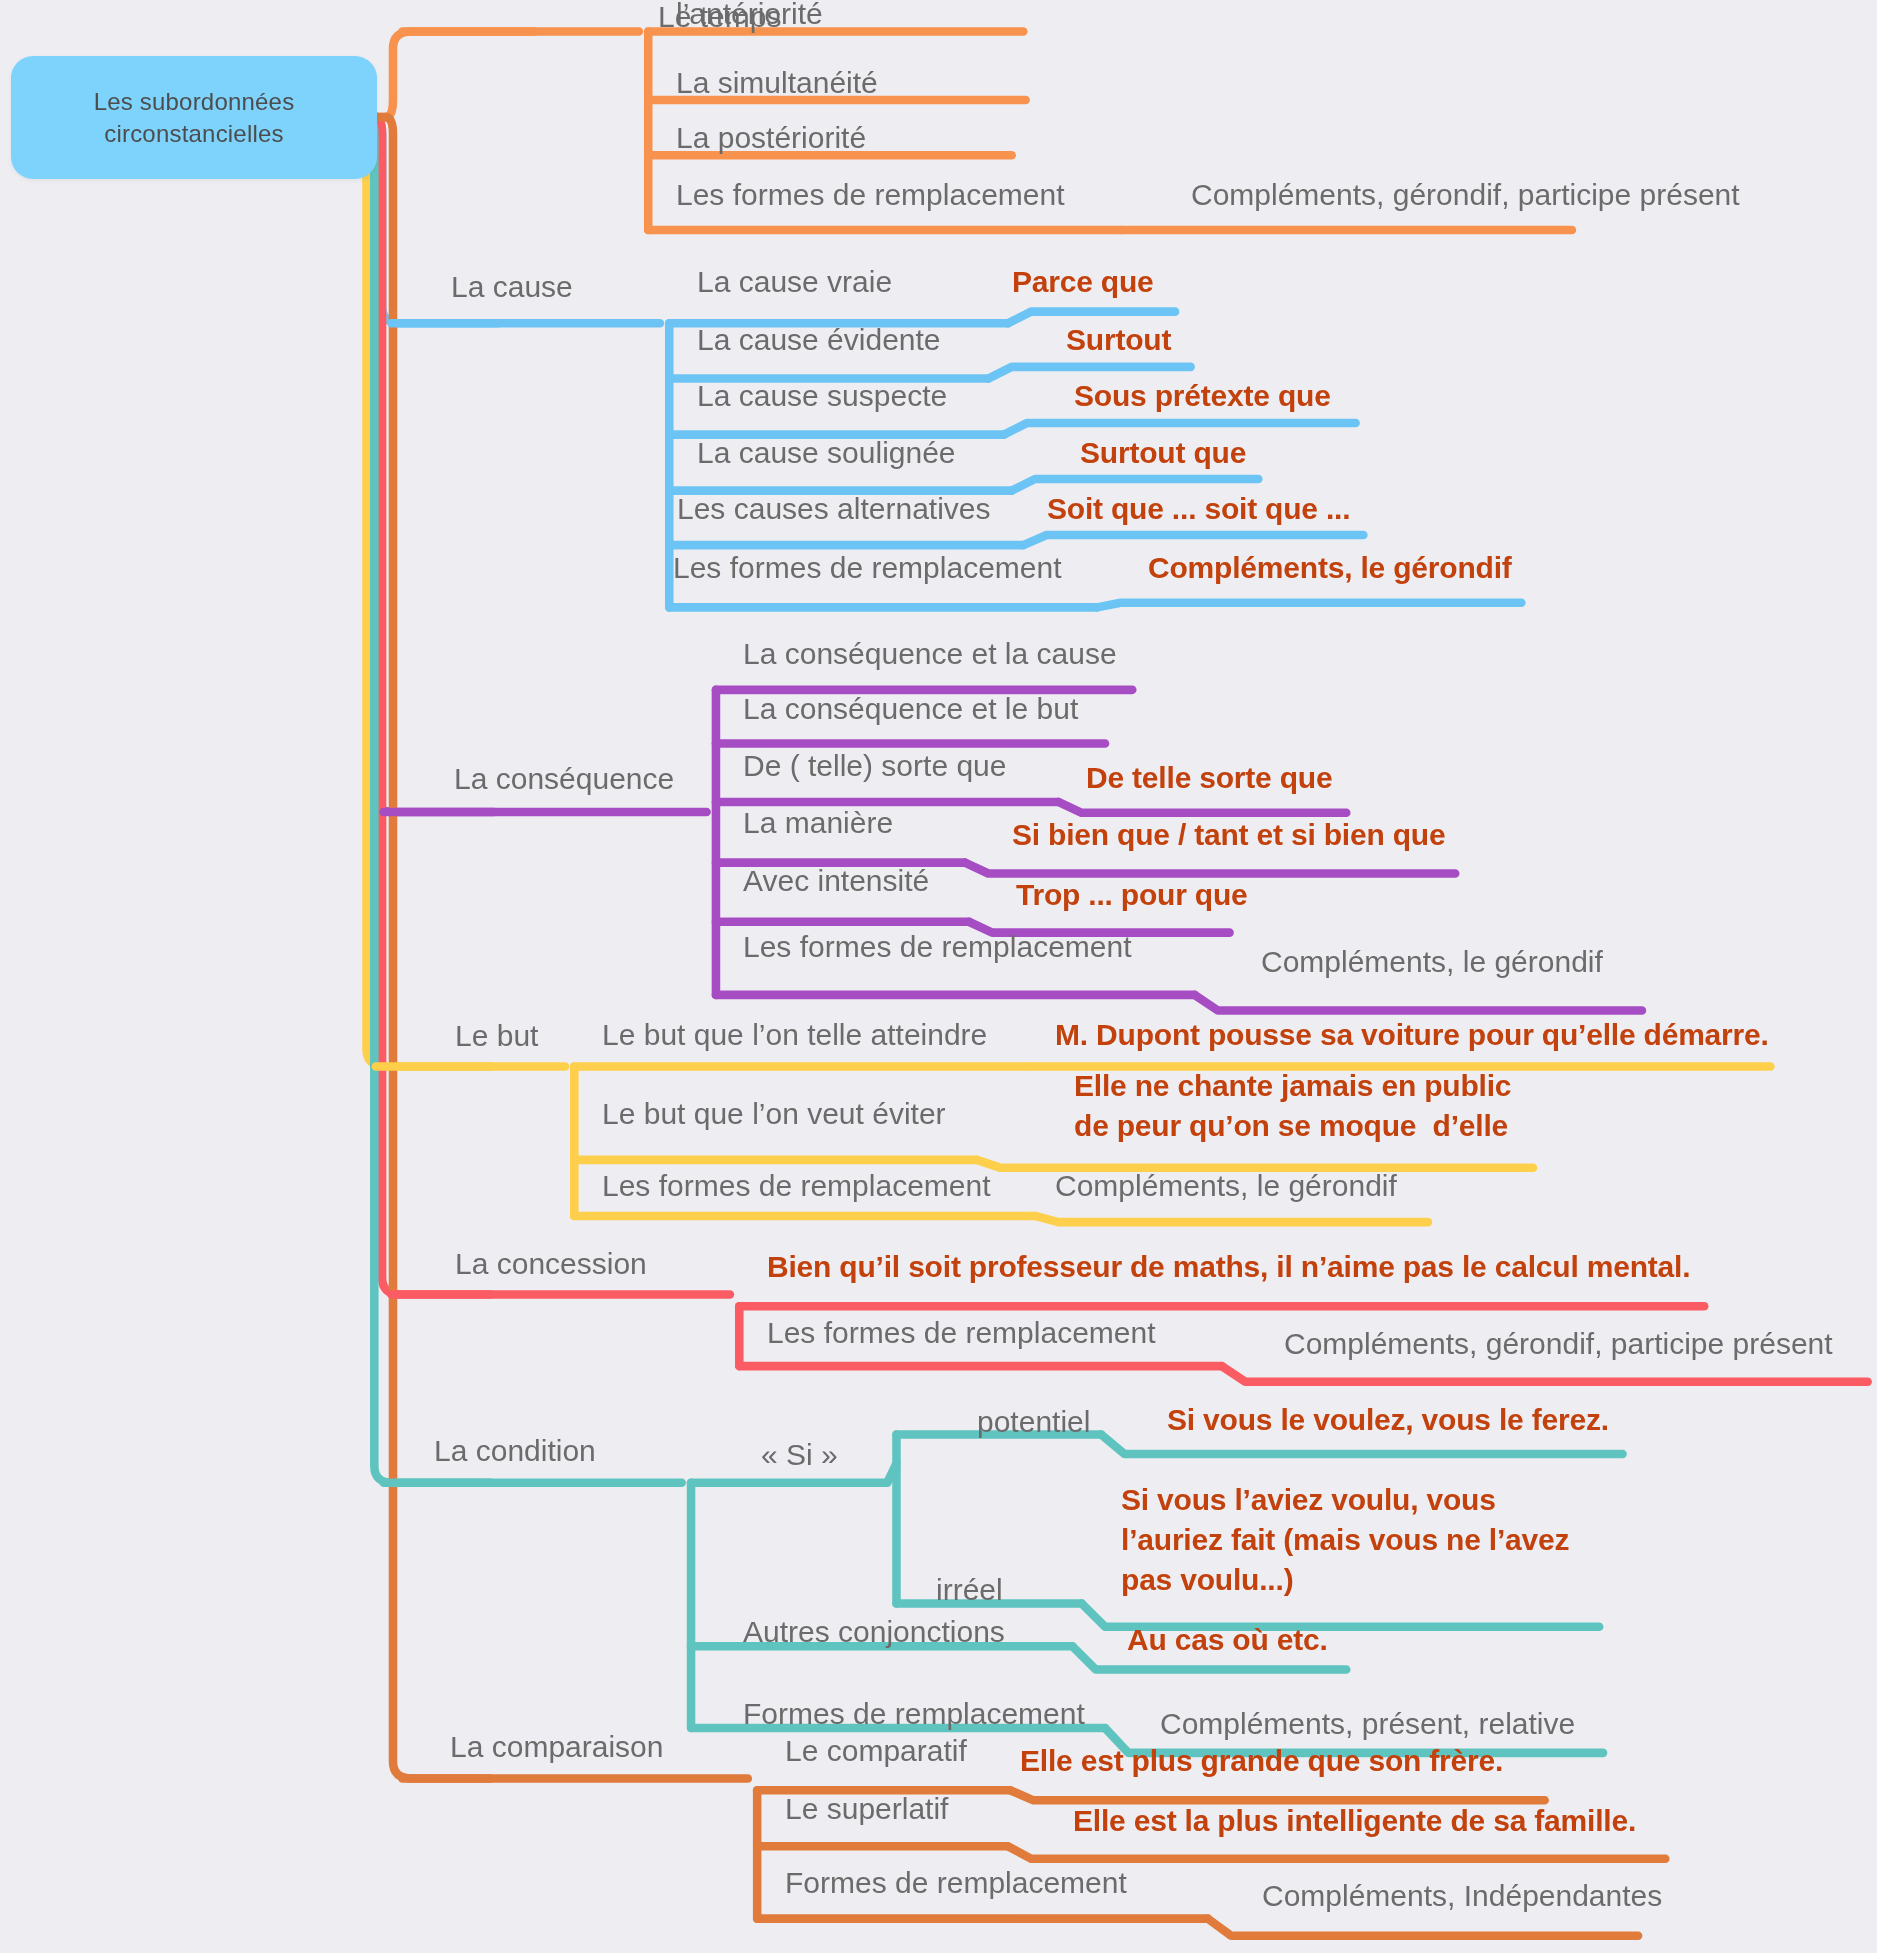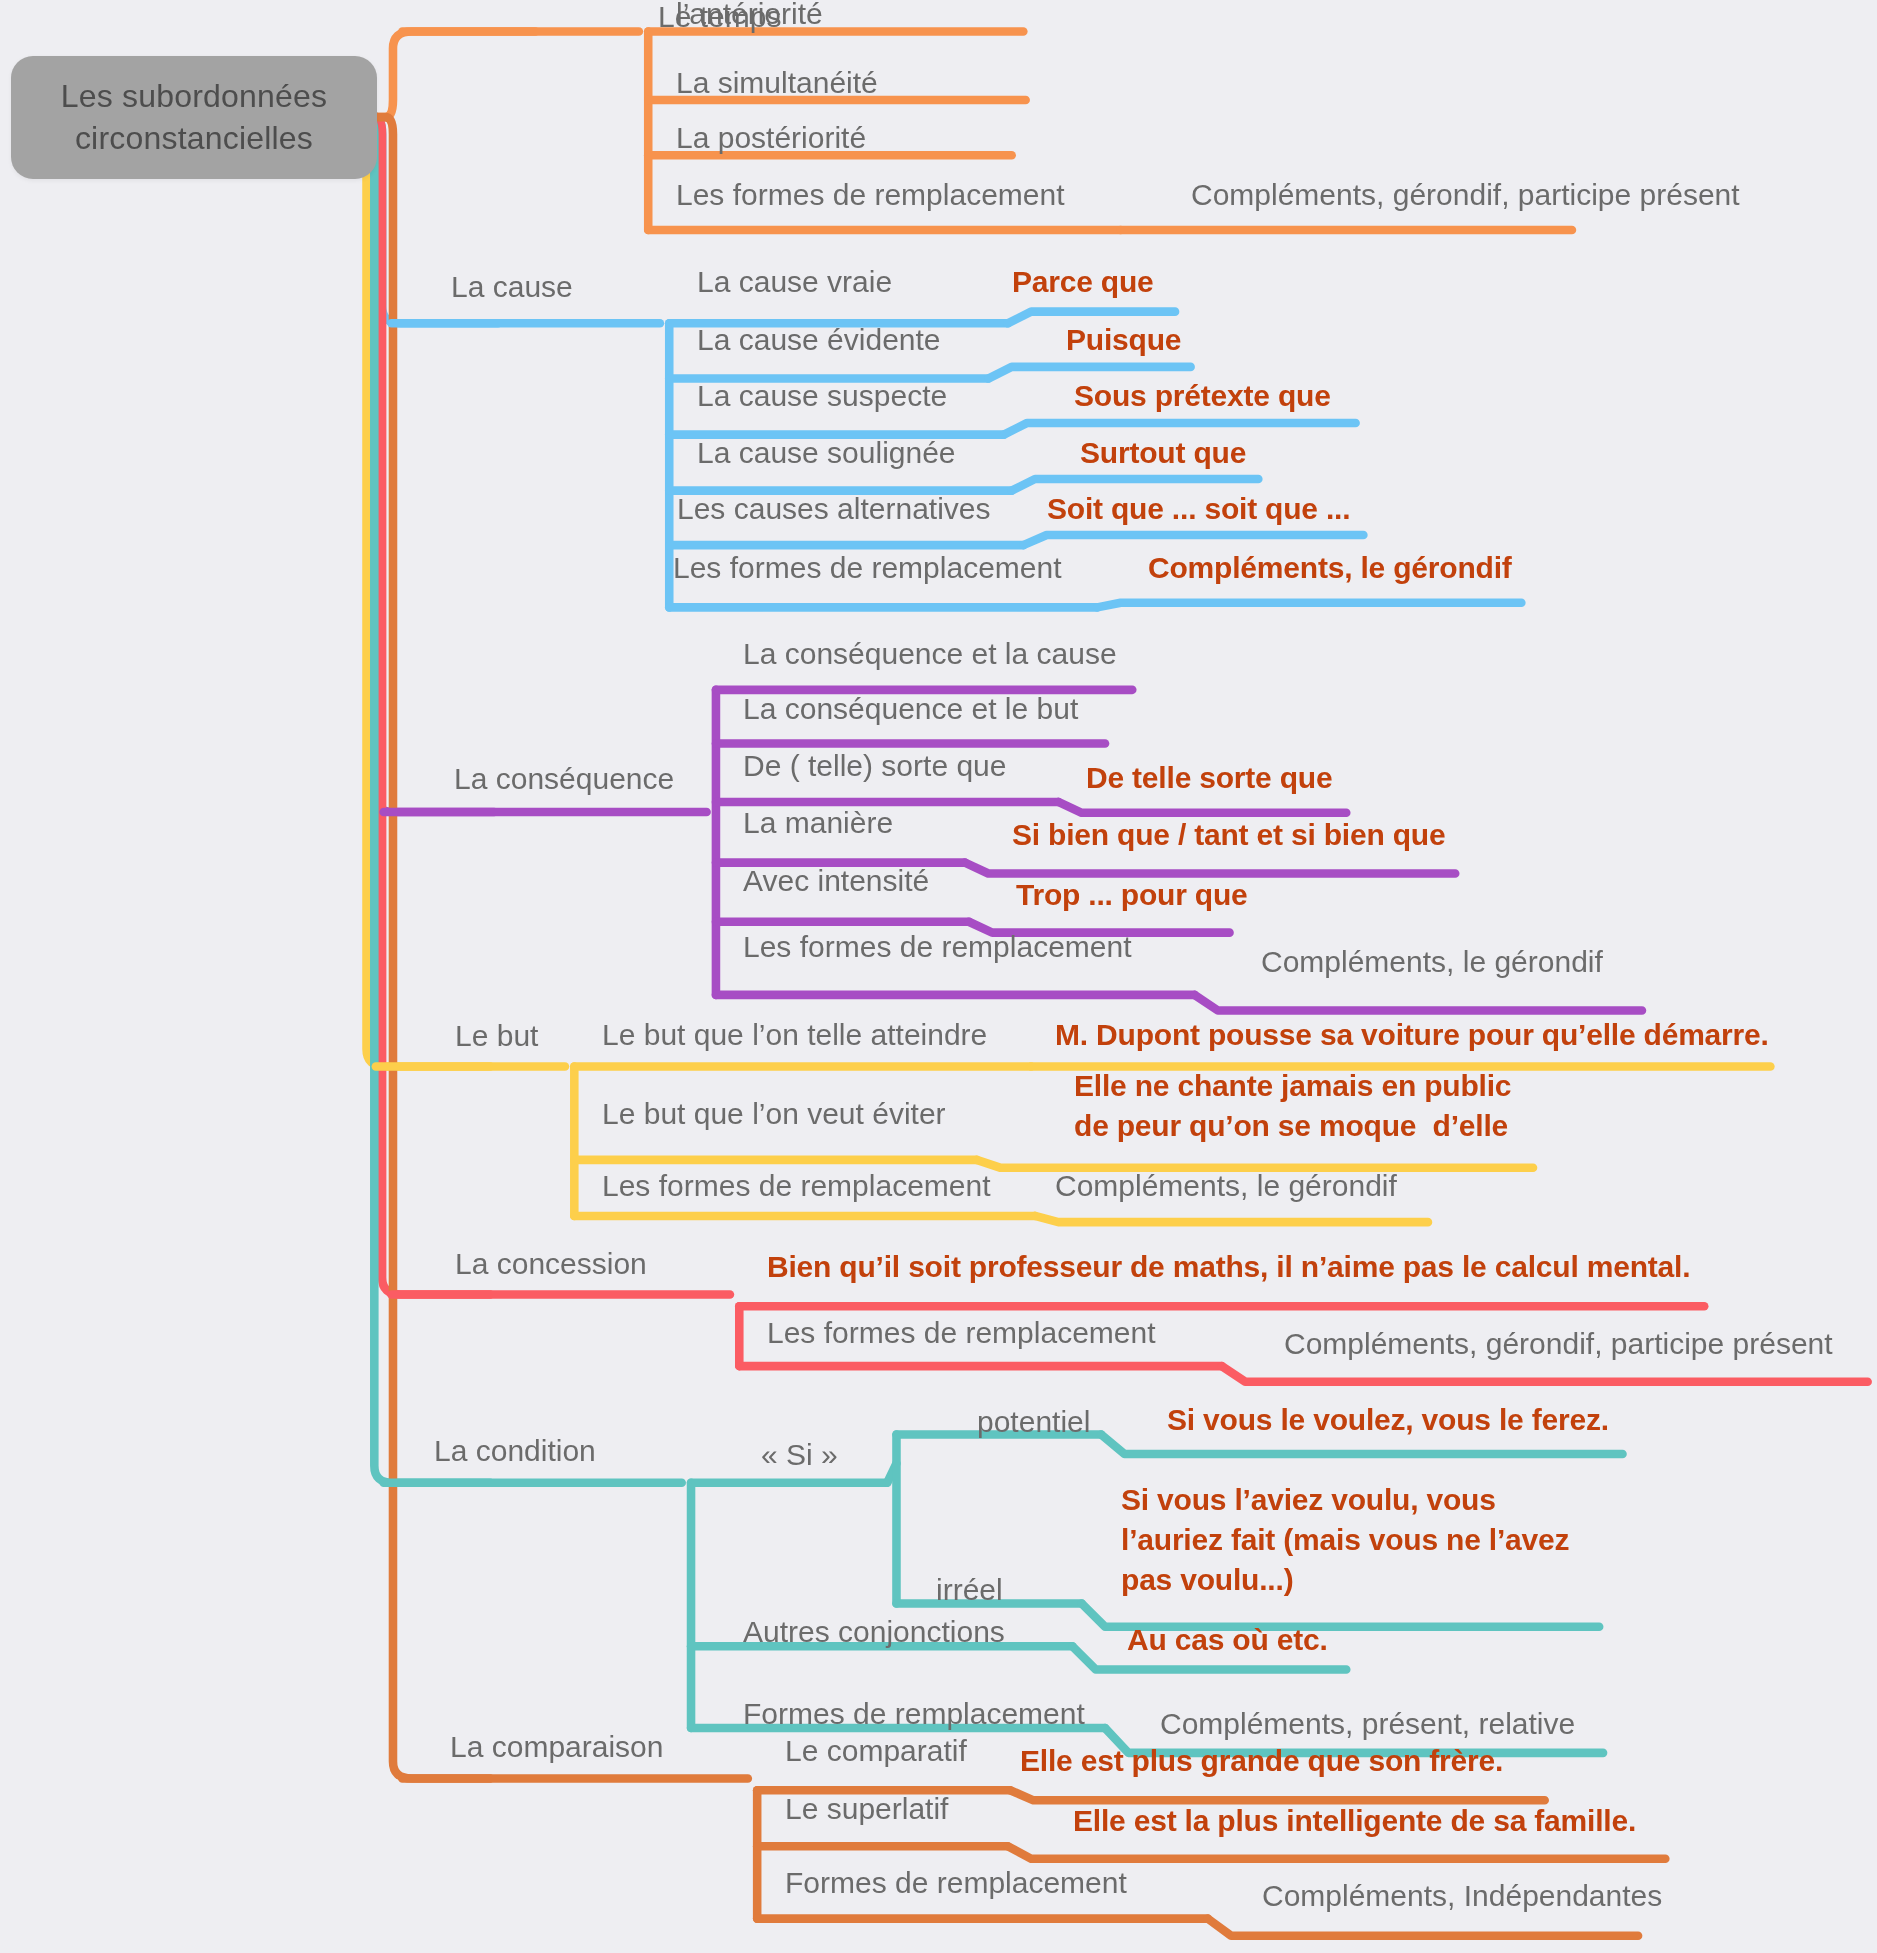--- a/index.html
+++ b/index.html
@@ -6,27 +6,27 @@
   body{
     width:1877px;height:1954px;
     background:#eeeef2;
     font-family:"Liberation Sans",sans-serif;
     overflow:hidden;
   }
   #map{position:relative;width:1877px;height:1954px;}
   svg.wires{position:absolute;left:0;top:0;width:1877px;height:1954px;pointer-events:none;}
   .root{
     position:absolute;
-    background:#a3a3a3;
+    background:#7dd3fc;
     border-radius:22px;
     box-shadow:0 1.6px 4.7px rgba(0,0,0,.05);
     display:flex;align-items:center;justify-content:center;
     text-align:center;
     color:#4d4d4d;
-    font-size:32px;
+    font-size:24px;
     line-height:1.30;
     letter-spacing:0.2px;
   }
   .lbl{
     position:absolute;
     color:#6b6b6b;
     font-size:30px;
     line-height:1.28;
     white-space:pre;
     letter-spacing:0px;
@@ -134,21 +134,21 @@
       <div class="lbl l1" style="left: 434px; top: 1432px;">La condition</div>
       <div class="lbl l1" style="left: 450px; top: 1728px;">La comparaison</div>
       <div class="lbl " style="left: 676px; top: -4.7px;">l’antériorité</div>
       <div class="lbl " style="left: 676px; top: 64px;">La simultanéité</div>
       <div class="lbl " style="left: 676px; top: 119px;">La postériorité</div>
       <div class="lbl " style="left: 676px; top: 176px;">Les formes de remplacement</div>
       <div class="lbl " style="left: 1191px; top: 176px;">Compléments, gérondif, participe présent</div>
       <div class="lbl " style="left: 697px; top: 263px;">La cause vraie</div>
       <div class="lbl accent" style="left: 1012px; top: 263px;">Parce que</div>
       <div class="lbl " style="left: 697px; top: 321px;">La cause évidente</div>
-      <div class="lbl accent" style="left: 1066px; top: 321px;">Puisque</div>
+      <div class="lbl accent" style="left: 1066px; top: 321px;">Surtout</div>
       <div class="lbl " style="left: 697px; top: 377px;">La cause suspecte</div>
       <div class="lbl accent" style="left: 1074px; top: 377px;">Sous prétexte que</div>
       <div class="lbl " style="left: 697px; top: 434px;">La cause soulignée</div>
       <div class="lbl accent" style="left: 1080px; top: 434px;">Surtout que</div>
       <div class="lbl " style="left: 677px; top: 490px;">Les causes alternatives</div>
       <div class="lbl accent" style="left: 1047px; top: 490px;">Soit que ... soit que ...</div>
       <div class="lbl " style="left: 673px; top: 549px;">Les formes de remplacement</div>
       <div class="lbl accent" style="left: 1148px; top: 549px;">Compléments, le gérondif</div>
       <div class="lbl " style="left: 743px; top: 635px;">La conséquence et la cause</div>
       <div class="lbl " style="left: 743px; top: 690px;">La conséquence et le but</div>

